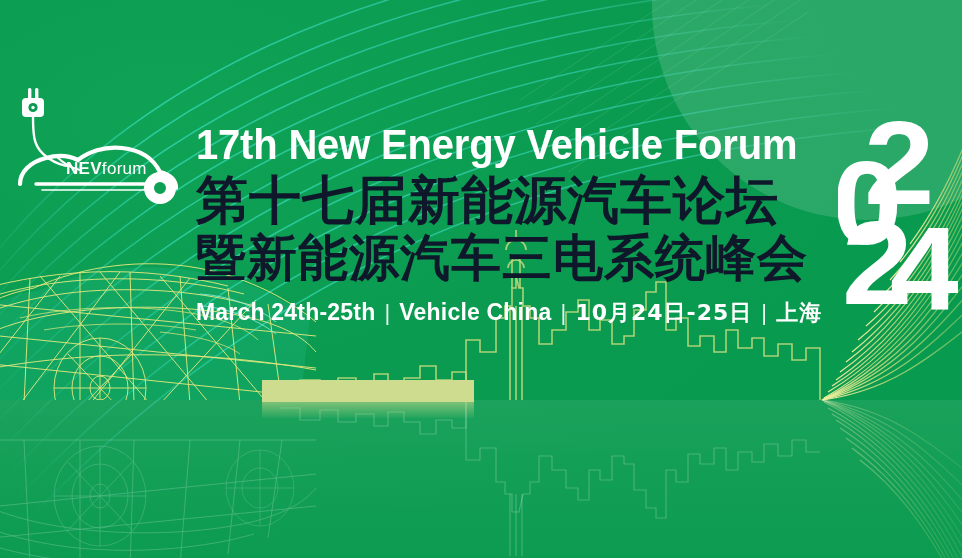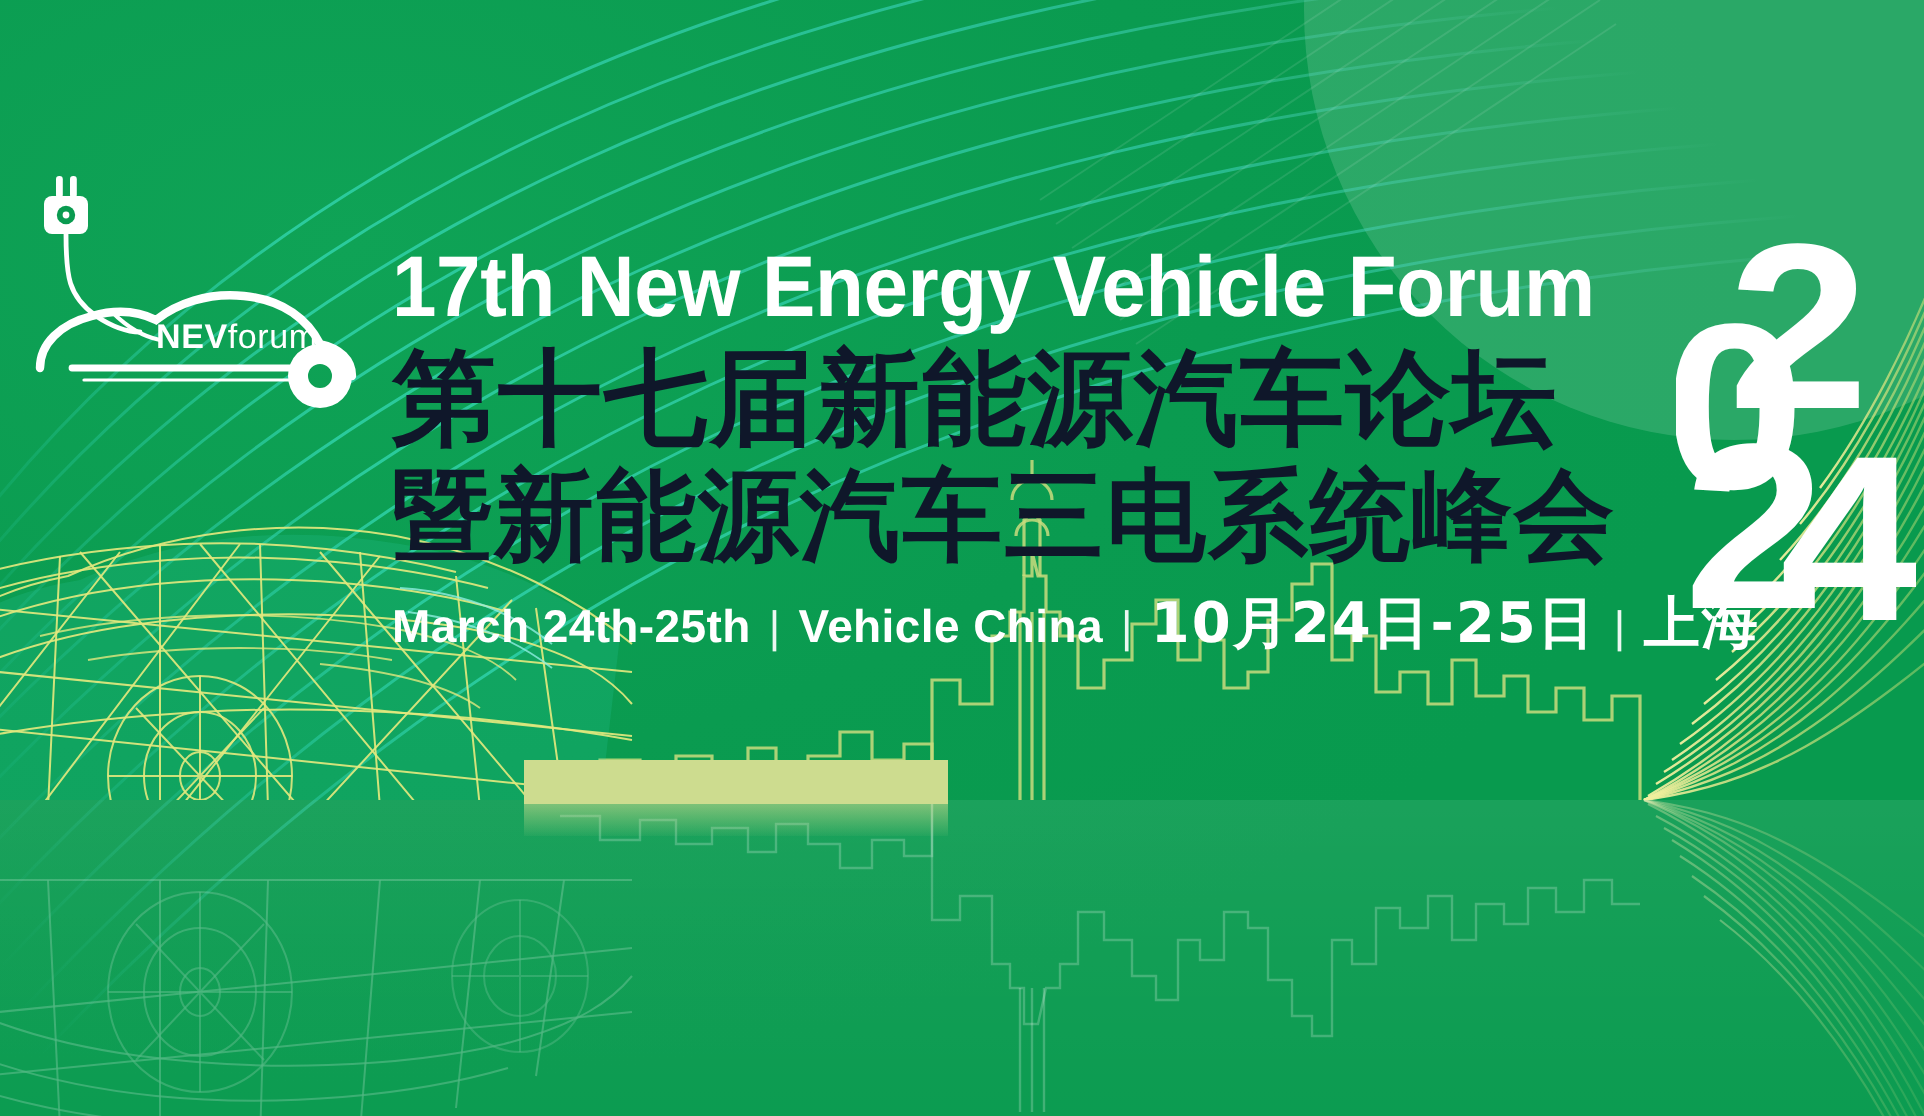--- a/index.html
+++ b/index.html
@@ -67,28 +67,28 @@
   .t-meta .sep{
     font-weight:normal;
     color:#ffffff;
     opacity:.92;
     padding:0 9px;
     font-size:22px;
   }
   .t-meta .cn{
     font-family:"DejaVu Sans","Liberation Sans",sans-serif;
     font-weight:bold;
-    font-size:28px;
+    font-size:22px;
     letter-spacing:1px;
   }
 
   
   .logo{position:absolute;left:4px;top:76px;width:180px;height:140px;}
   .logo-word{
-    position:absolute;left:74px;top:83px;
+    position:absolute;left:62px;top:83px;
     font-family:"Liberation Sans","DejaVu Sans",sans-serif;
     font-size:17px;color:#ffffff;white-space:nowrap;letter-spacing:.3px;
   }
   .logo-word b{font-weight:bold;}
   .logo-word i{font-style:normal;font-weight:normal;}
 
   
   .year{position:absolute;left:838px;top:104px;width:120px;height:212px;}
 
   

